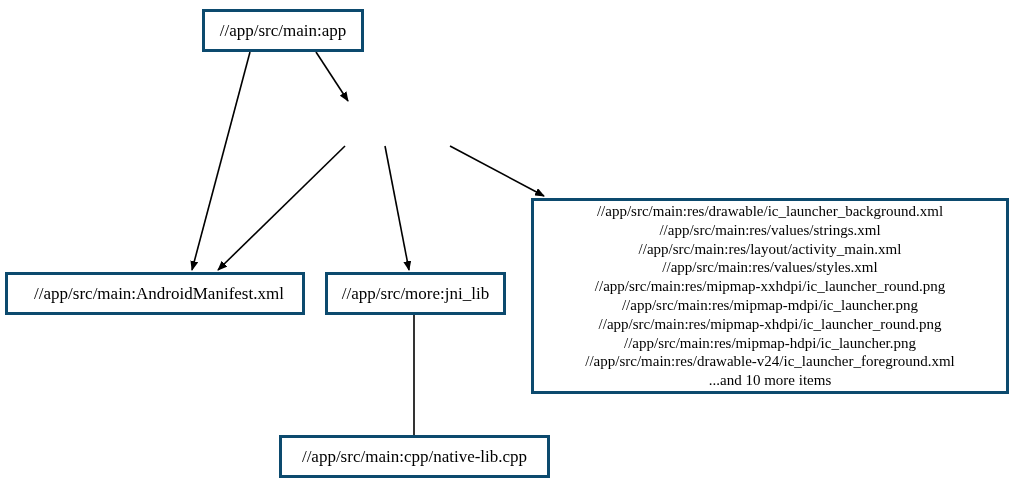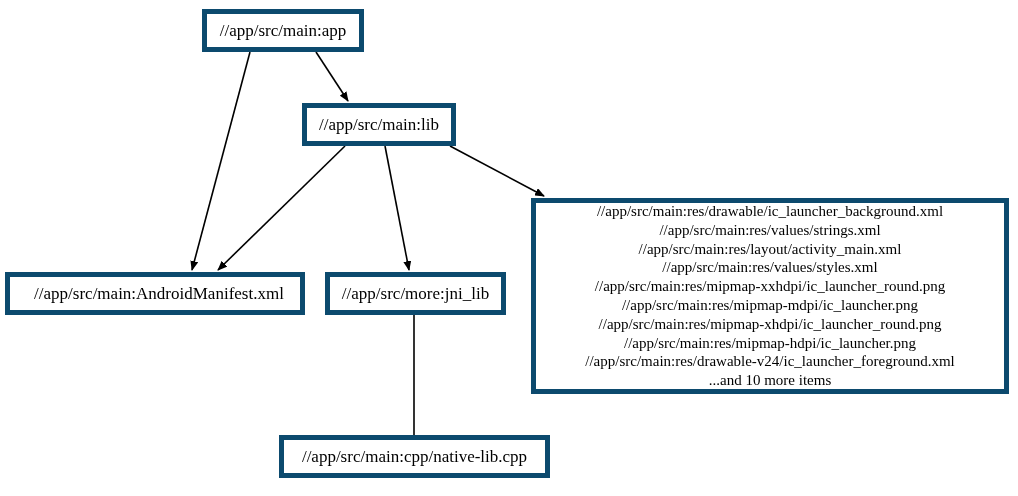--- a/index.html
+++ b/index.html
@@ -26,21 +26,21 @@
     position: absolute;
     left: 0;
     top: 0;
     width: 1018px;
     height: 496px;
     pointer-events: none;
   }
   .node {
     position: absolute;
     box-sizing: border-box;
-    border: 5px solid #0c4a6e;
+    border: 3px solid #0c4a6e;
     background: #ffffff;
     display: flex;
     align-items: center;
     justify-content: center;
     text-align: center;
     white-space: pre;
     line-height: 1.0;
   }
   .node-label {
     display: block;
@@ -82,23 +82,20 @@
 
     <line x1="450" y1="146" x2="544" y2="196" stroke="#000000" stroke-width="1.6" marker-end="url(#arrowhead)"></line>
 
     <line x1="414" y1="315" x2="414" y2="445" stroke="#000000" stroke-width="1.6" marker-end="url(#arrowhead)"></line>
   </svg>
 
   <div class="node node-simple" style="left:202px; top:9px; width:162px; height:43px;">
     <span class="node-label">//app/src/main:app</span>
   </div>
 
-  <div class="node node-simple" style="left:302px; top:103px; width:154px; height:43px;">
-    <span class="node-label">//app/src/main:lib</span>
-  </div>
 
   <div class="node node-simple" style="left:5px; top:272px; width:300px; height:43px;padding-left:8px;">
     <span class="node-label">//app/src/main:AndroidManifest.xml</span>
   </div>
 
   <div class="node node-simple" style="left:325px; top:272px; width:181px; height:43px;">
     <span class="node-label">//app/src/more:jni_lib</span>
   </div>
 
   <div class="node node-multiline" style="left:531px; top:198px; width:478px; height:196px;">

